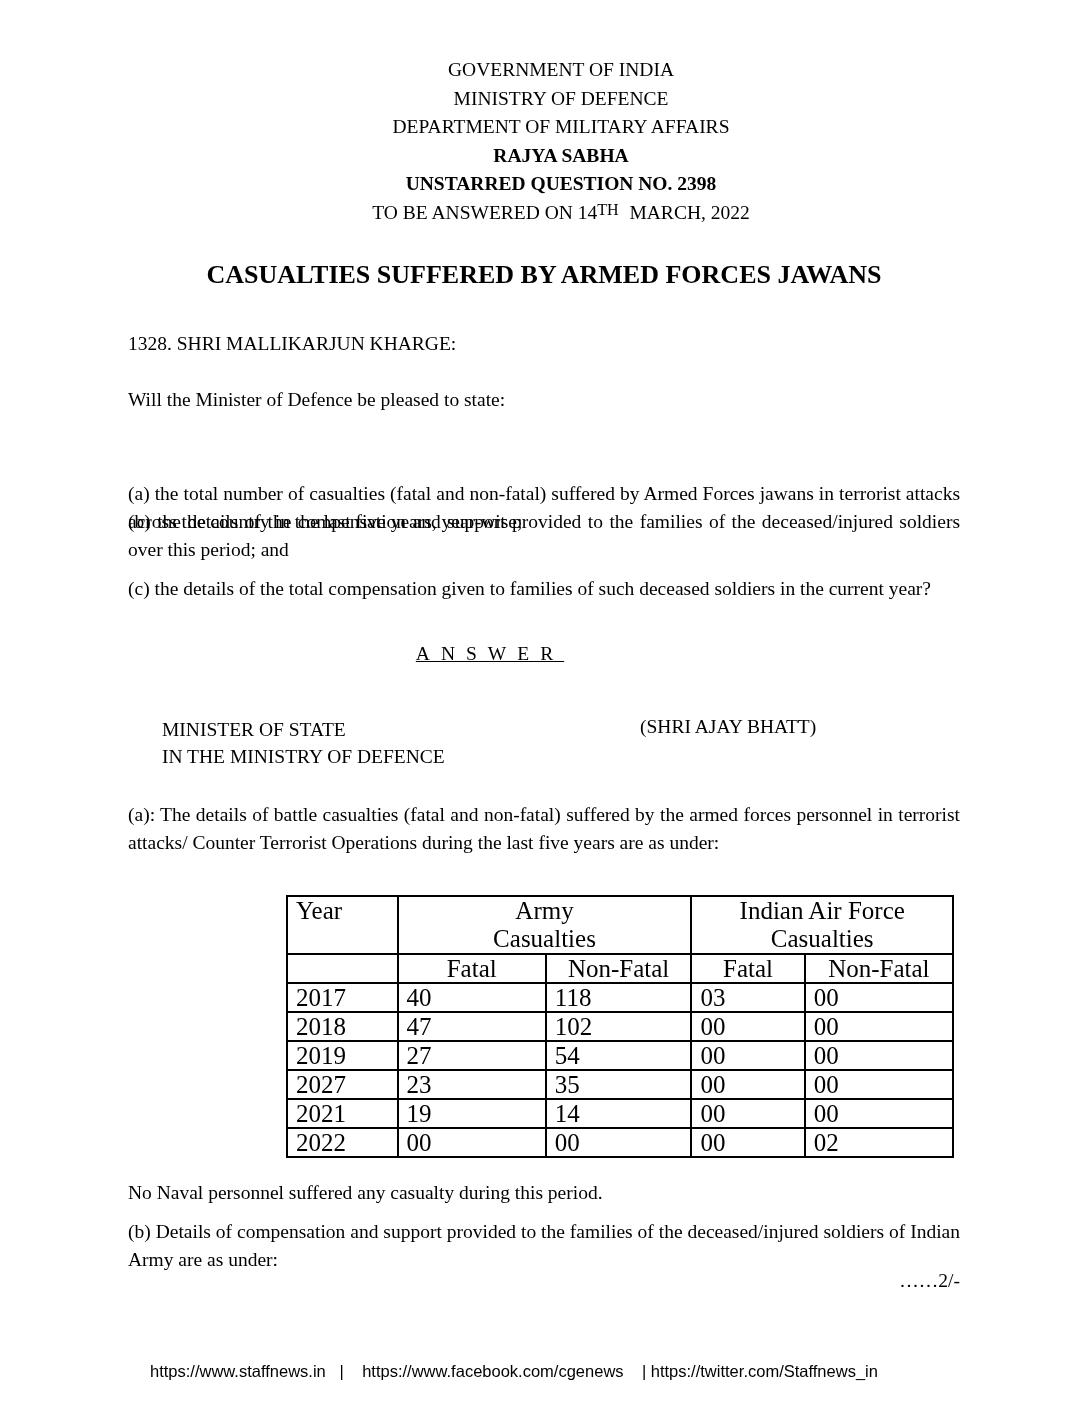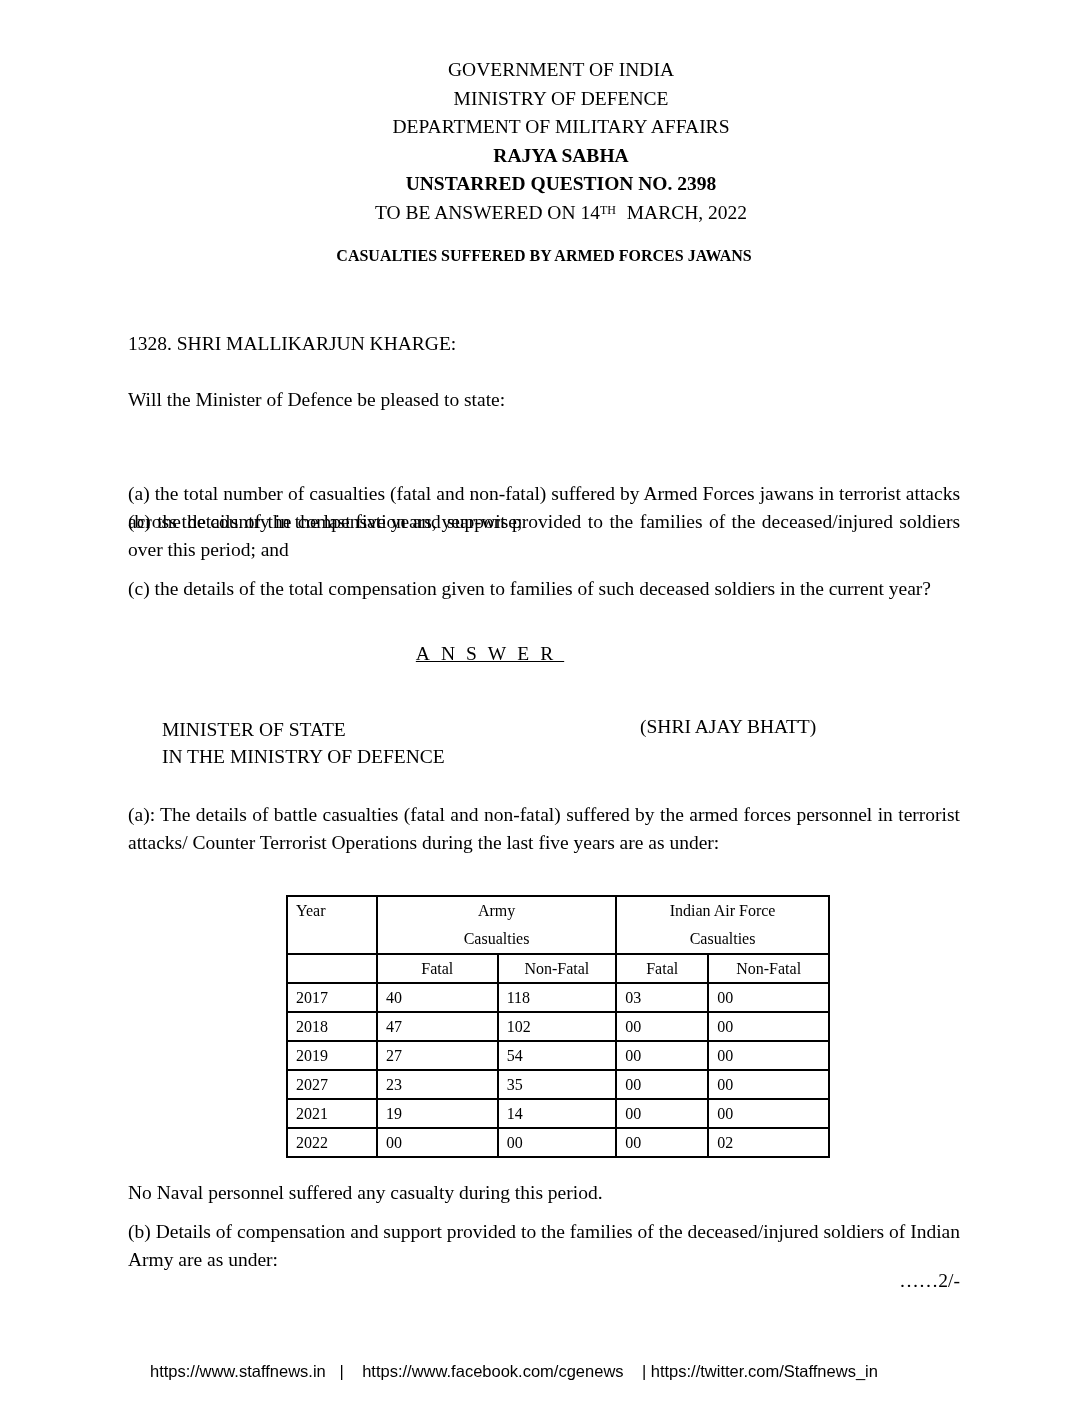--- a/index.html
+++ b/index.html
@@ -27,28 +27,28 @@
       left: 0;
       top: 56px;
       width: 1088px;
       text-align: center;
       line-height: 28.5px;
       font-size: 19.5px;
       margin-left: 17px;
     }
     .header-block .line { display: block; }
     .bold { font-weight: bold; }
-    sup.ord { font-size: 12px; vertical-align: top; position: relative; top: -3px; margin-right: 6px; }
+    sup.ord { font-size: 16px; vertical-align: top; position: relative; top: -3px; margin-right: 6px; }
     .subject {
       position: absolute;
-      left: 0; top: 247px;
+      left: 0; top: 260px;
       width: 1088px;
       text-align: center;
       font-weight: bold;
-      font-size: 16px;
+      font-size: 26px;
     }
     .para {
       position: absolute;
       left: 128px;
       width: 832px;
       line-height: 28px;
       text-align: justify;
     }
     .answer-heading {
       position: absolute;
@@ -68,23 +68,23 @@
     }
     .minister-name {
       position: absolute;
       left: 640px;
       top: 716px;
     }
     table.cas {
       position: absolute;
       left: 286px;
       top: 895px;
-      width: 544px;
+      width: 668px;
       border-collapse: collapse;
-      font-size: 16px;
+      font-size: 25px;
     }
     table.cas td, table.cas th {
       border: 2px solid #000;
       padding: 0 8px;
       font-weight: normal;
       height: 27px;
       line-height: 27px;
       vertical-align: top;
     }
     table.cas th.grp {

